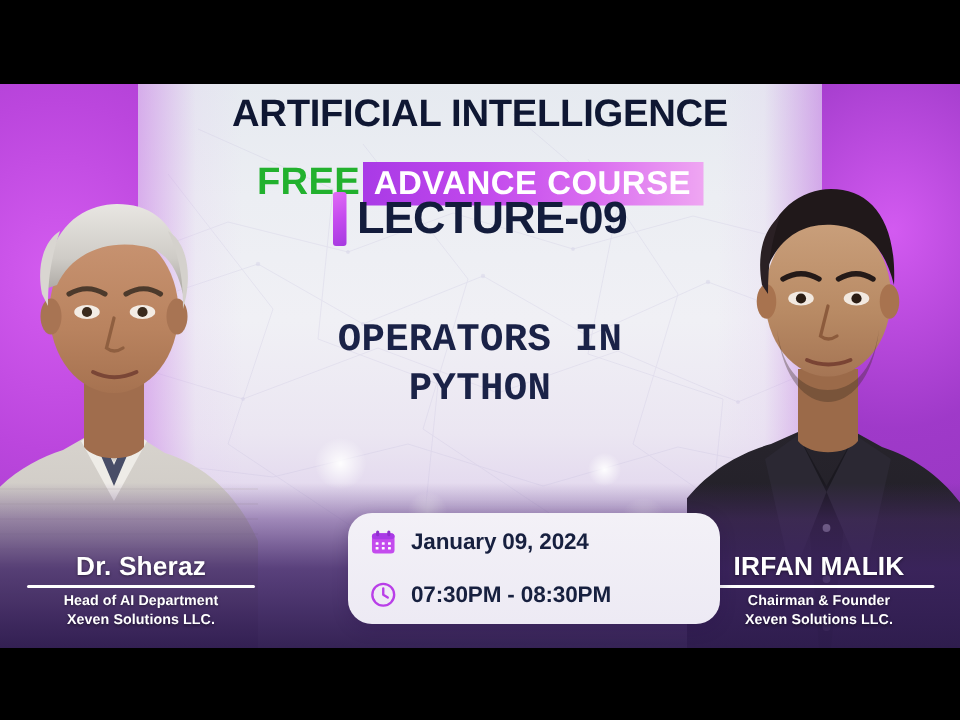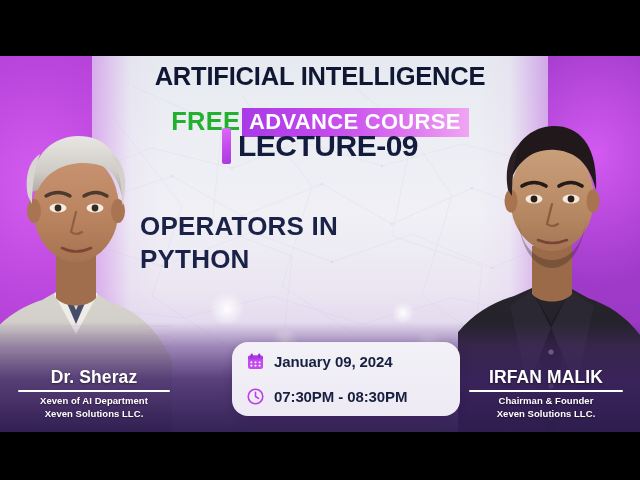--- a/index.html
+++ b/index.html
@@ -182,22 +182,23 @@
     color: #131c3c;
     letter-spacing: -0.5px;
     line-height: 1;
   }
 
   .topic-block {
     position: absolute;
     left: 140px;
     top: 154px;
     width: 360px;
-    text-align: left;
+    text-align: center;
     z-index: 20;
+    font-family: Liberation Mono, monospace;
   }
   .topic-line {
     font-size: 26px;
     font-weight: 700;
     color: #1a2247;
     letter-spacing: 0.2px;
     line-height: 1.26;
   }
 
   
@@ -246,21 +247,21 @@
     line-height: 1.3;
     letter-spacing: 0.05px;
     text-shadow: 0 1px 2px rgba(0,0,0,0.4);
   }
 
   
   .schedule-pill {
     position: absolute;
     left: 232px;
     bottom: 16px;
-    width: 228px;
+    width: 248px;
     z-index: 45;
     background: linear-gradient(180deg, #f3f1f7 0%, #edeaf4 100%);
     border-radius: 16px;
     padding: 10px 10px 10px 14px;
     box-shadow: 0 3px 10px rgba(40,15,70,0.25);
     box-sizing: border-box;
   }
   .sched-row {
     display: flex;
     align-items: center;
@@ -473,21 +474,21 @@
     <div class="topic-block">
       <div class="topic-line">OPERATORS IN</div>
       <div class="topic-line">PYTHON</div>
     </div>
 
     <div class="bottom-band"></div>
 
     <div class="presenter left">
       <div class="p-name">Dr. Sheraz</div>
       <div class="p-rule"></div>
-      <div class="p-role">Xeven of AI Department</div>
+      <div class="p-role">Head of AI Department</div>
       <div class="p-org">Xeven Solutions LLC.</div>
     </div>
 
     <div class="presenter right">
       <div class="p-name">IRFAN MALIK</div>
       <div class="p-rule"></div>
       <div class="p-role">Chairman &amp; Founder</div>
       <div class="p-org">Xeven Solutions LLC.</div>
     </div>
 

